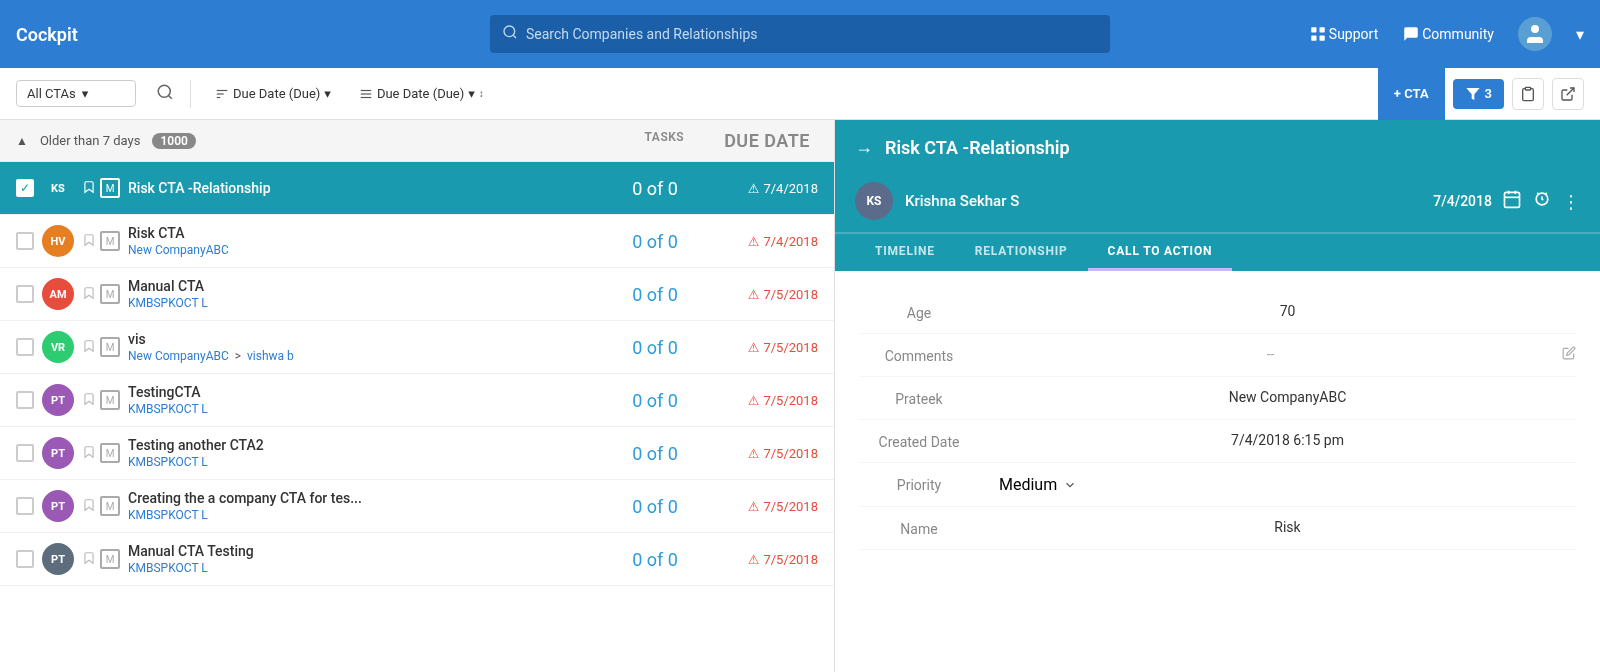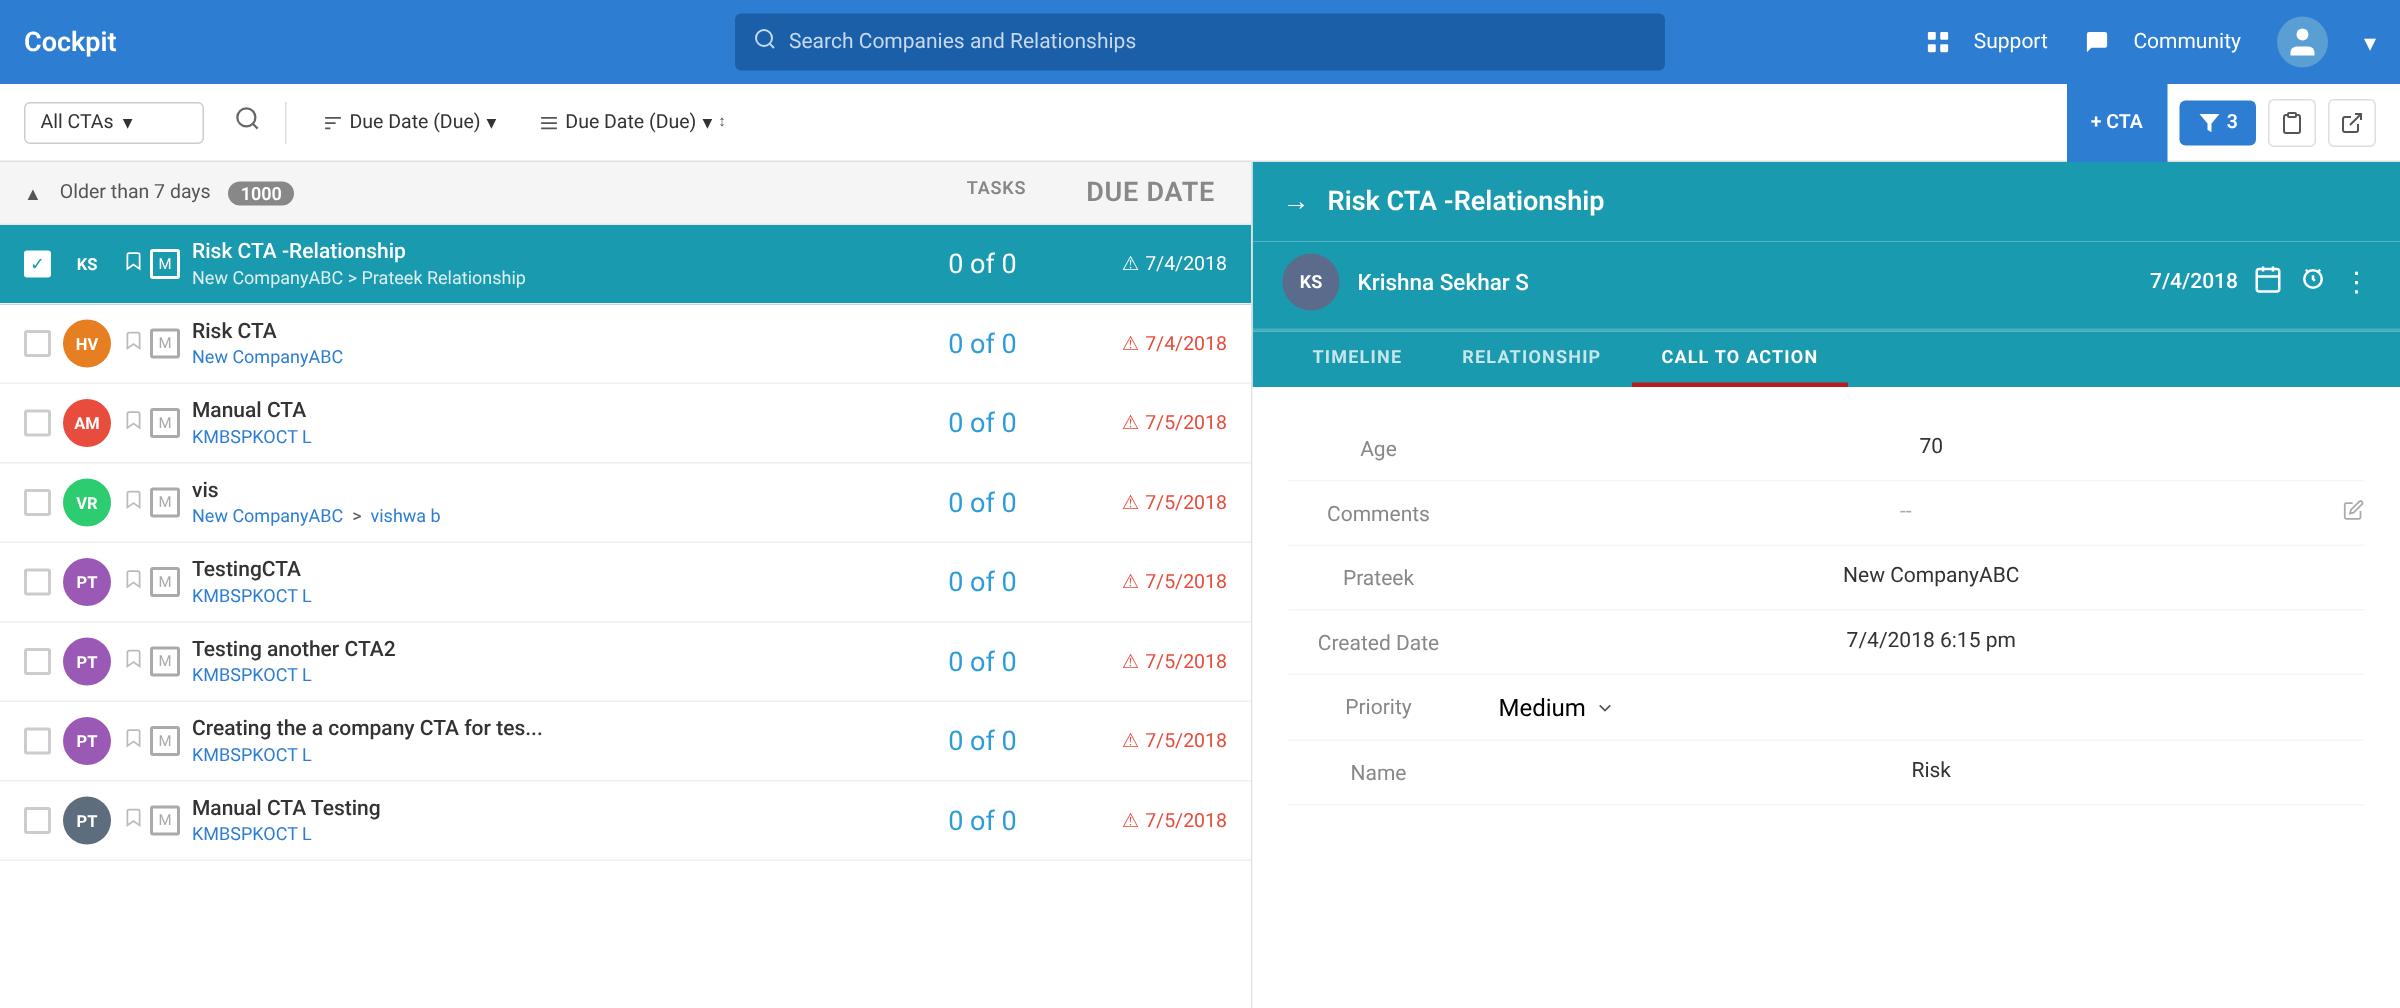--- a/index.html
+++ b/index.html
@@ -2,21 +2,21 @@
 <html><head>
   <meta charset="utf-8">
   <style>
     * { box-sizing: border-box; margin: 0; padding: 0; font-family: -apple-system, BlinkMacSystemFont, 'Segoe UI', Roboto, sans-serif; }
 
     body { background: #f5f5f5; overflow: hidden; }
 
     
     .top-nav {
       background: #2d7dd2;
-      height: 56px;
+      height: 68px;
       display: flex;
       align-items: center;
       padding: 0 16px;
       gap: 16px;
       position: relative;
     }
     .nav-logo {
       color: white;
       font-size: 18px;
       font-weight: 600;
@@ -57,21 +57,21 @@
       display: flex;
       align-items: center;
       gap: 24px;
     }
     .nav-link {
       color: white;
       font-size: 14px;
       cursor: pointer;
       display: flex;
       align-items: center;
-      gap: 15px;
+      gap: 2px;
       text-decoration: none;
     }
     .nav-link svg { width: 18px; height: 18px; fill: white; }
     .nav-avatar {
       width: 34px;
       height: 34px;
       border-radius: 50%;
       background: #5a9fd4;
       display: flex;
       align-items: center;
@@ -386,21 +386,21 @@
       color: rgba(255,255,255,0.75);
       font-size: 12px;
       font-weight: 700;
       letter-spacing: 0.8px;
       text-transform: uppercase;
       cursor: pointer;
       border-bottom: 3px solid transparent;
     }
     .tab.active {
       color: white;
-      border-bottom: 3px solid #b91c1c;
+      border-bottom: 3px solid #c4b5fd;
     }
 
     
     .right-content {
       flex: 1;
       overflow-y: auto;
       padding: 20px 24px;
       background: white;
       display: flex;
       flex-direction: column;
@@ -588,21 +588,20 @@
     <div class="row-icons">
       <span class="row-icon" style="color:white;">
         <svg width="14" height="14" viewBox="0 0 24 24" fill="none" stroke="currentColor" stroke-width="2">
                 <path d="M19 21l-7-5-7 5V5a2 2 0 0 1 2-2h10a2 2 0 0 1 2 2z"></path>
               </svg>
       </span>
       <div class="row-icon-box selected-box" style="border-color:white;color:white;">M</div>
     </div>
     <div class="cta-info">
       <div class="cta-name" style="color:white">Risk CTA -Relationship</div>
-      <div class="cta-sub" style="color:rgba(255,255,255,0.85)">New CompanyABC &gt; Prateek Relationship</div>
     </div>
     <div class="tasks-val" style="color:white;">0 of 0</div>
     <div class="duedate-val" style="color:white;">
       <span style="color:white;">⚠</span>
       7/4/2018
     </div>
   </div>
         <div class="cta-row">
     <div class="checkbox-wrapper"></div>
     <div class="avatar-circle" style="background:#e67e22;">HV</div>

